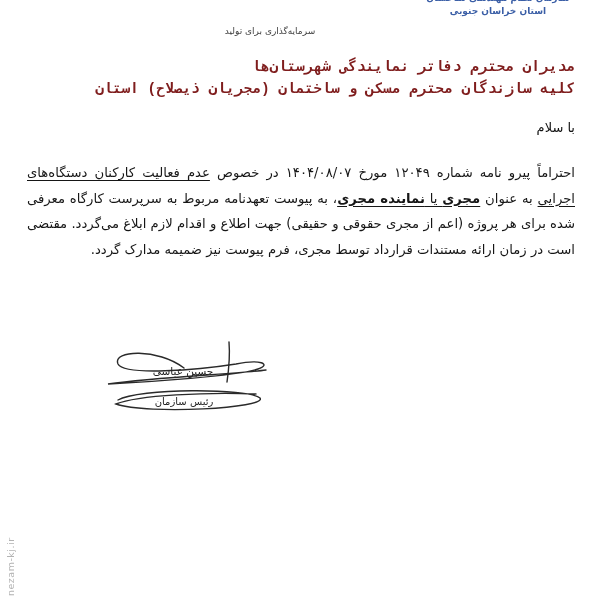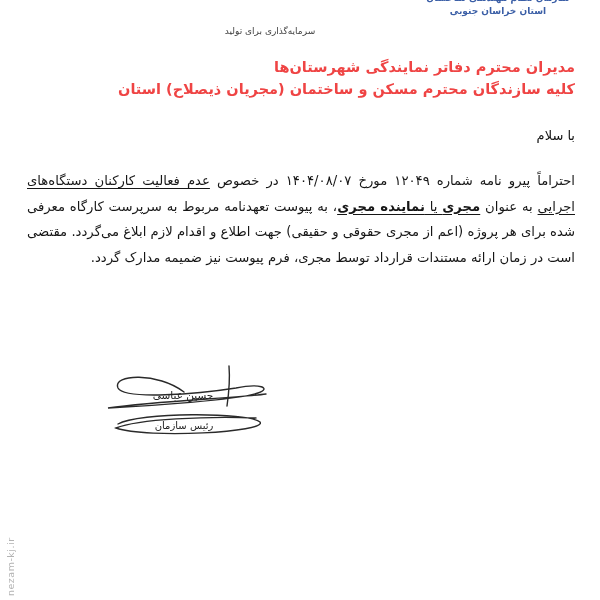--- a/index.html
+++ b/index.html
@@ -12,30 +12,30 @@
     position:absolute;top:-8px;right:22px;width:160px;text-align:center;
     color:#3a5ea6;font-weight:700;font-size:9px;line-height:13px;
   }
   .letterhead .lh2{font-size:9px;}
   
   .slogan{
     position:absolute;top:26px;left:200px;width:140px;text-align:center;
     font-size:9px;color:#3d3d3d;direction:rtl;
   }
   .content{position:absolute;top:57px;right:25px;left:27px;direction:rtl;}
-  .h-recipient{font-size:14.5px;font-weight:700;color:#ef4444;margin:0 0 0 0;line-height:20px;}
+  .h-recipient{font-size:14.5px;font-weight:700;color:#7f1d1d;margin:0 0 0 0;line-height:20px;font-family:Liberation Mono, monospace;}
   .h-recipient2{margin-top:2px;}
-  .salutation{font-size:13px;margin-top:29px;color:#111;}
+  .salutation{font-size:13px;margin-top:21px;color:#111;}
   .body-par{
     margin-top:25px;font-size:13.2px;line-height:25.5px;text-align:justify;color:#161616;
   }
   .u{text-decoration:underline;text-underline-offset:3px;}
   .b{font-weight:700;}
   
-  .signature{position:absolute;left:88px;top:362px;width:190px;height:80px;}
+  .signature{position:absolute;left:88px;top:338px;width:190px;height:80px;}
   .signature svg{display:block;}
   .sig-text{font-family:"DejaVu Sans",sans-serif;fill:#222;}
   
   .watermark{
     position:absolute;left:5px;top:596px;transform:rotate(-90deg);transform-origin:0 0;
     font-size:9.5px;color:#b3b3b3;letter-spacing:.5px;white-space:nowrap;
   }
 </style>
 </head>
 <body>

